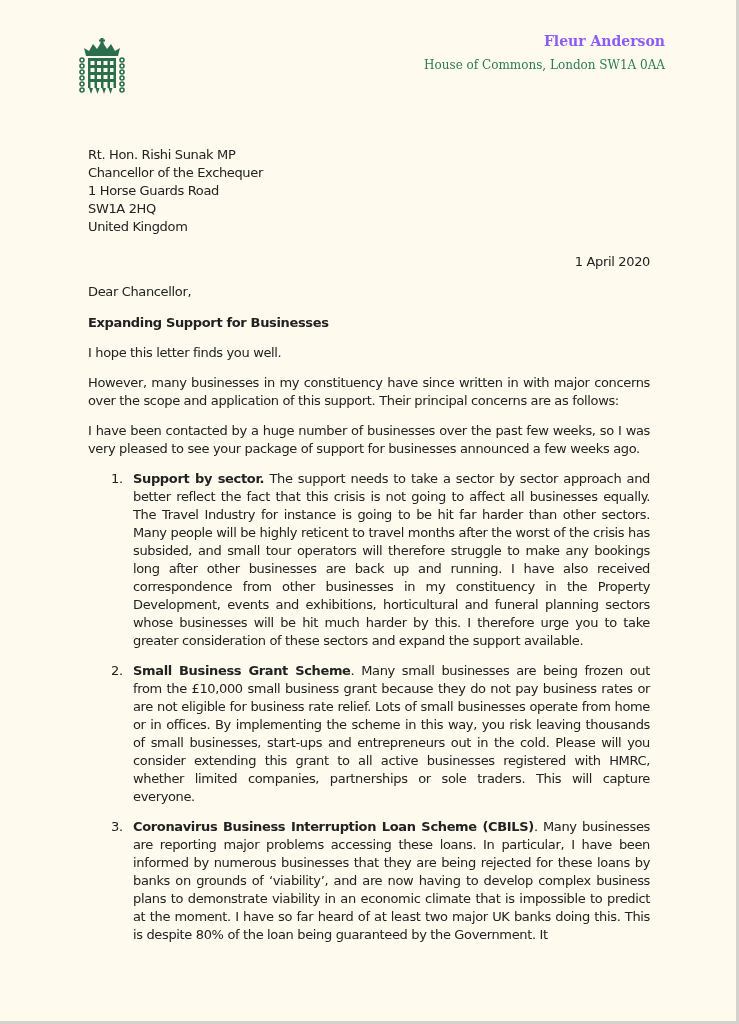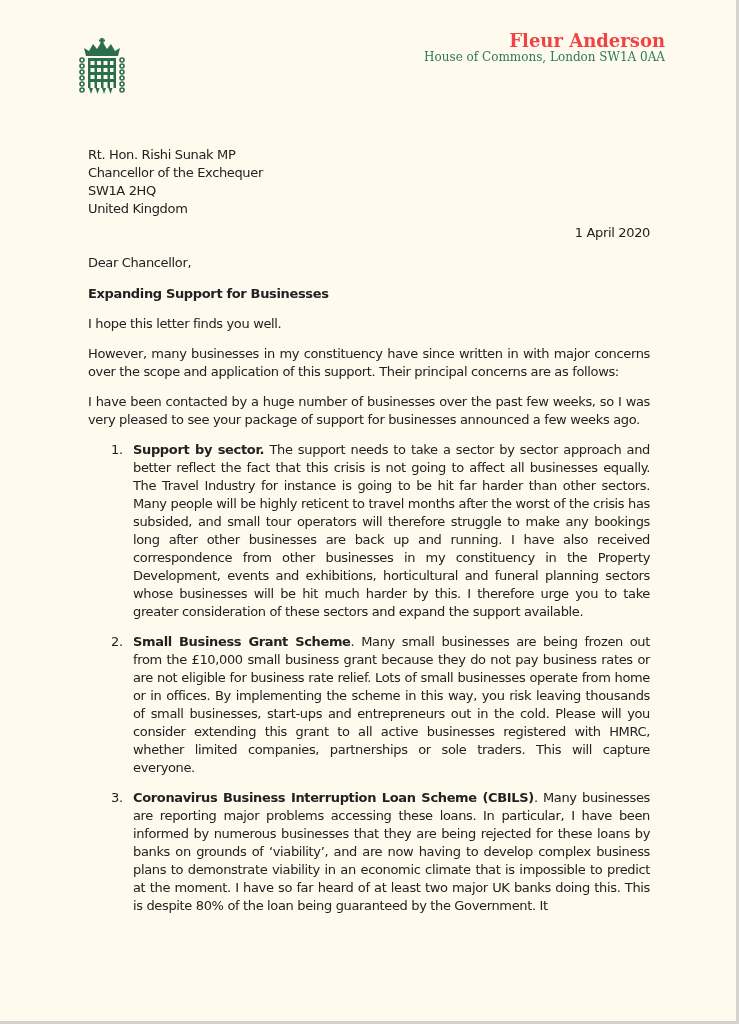--- a/index.html
+++ b/index.html
@@ -14,29 +14,29 @@
     background: #fffaee;
     color: #1e1e1e;
   }
   .logo {
     position: absolute; left: 78px; top: 38px; width: 48px; height: 60px;
   }
   .letterhead {
     position: absolute; right: 71px; top: 32px; text-align: right;
     font-family: "DejaVu Serif", serif; color: #2c7a56;
   }
-  .lh-name { font-weight: bold; font-size: 18px; line-height: 18px; color: #ef4444; }
+  .lh-name { font-weight: bold; font-size: 14px; line-height: 18px; margin-bottom: 8px; color: #8b5cf6; }
   .lh-line { font-size: 12px; line-height: 15px; margin-bottom: 9px; }
   .body-text {
     position: absolute; left: 88px; top: 146px; width: 562px;
     font-family: "DejaVu Sans", sans-serif; font-size: 13px; letter-spacing: -0.35px;
     line-height: 18px; color: #222;
   }
   .addr-line { line-height: 18px; }
-  .date { text-align: right; margin-top: 6px; }
+  .date { text-align: right; margin-top: 17px; }
   .salutation { margin-top: 12px; }
   .subject { font-weight: bold; margin-top: 13px; }
   p { margin: 0; }
   .para { margin-top: 12px; text-align: justify; }
   ol { margin: 12px 0 0 0; padding: 0; list-style: none; }
   li { position: relative; padding-left: 45px; text-align: justify; margin-bottom: 12px; }
   .num { position: absolute; left: 23px; top: 0; }
   .item-title { font-weight: bold; }
 </style>
 </head>
@@ -94,20 +94,21 @@
 
   <div class="letterhead">
     <div class="lh-name">Fleur Anderson</div>
     <div class="lh-line">House of Commons, London SW1A 0AA</div>
   </div>
 
   <div class="body-text">
     <div>
       <div class="addr-line">Rt. Hon. Rishi Sunak MP</div>
       <div class="addr-line">Chancellor of the Exchequer</div>
+      <div class="addr-line">1 Horse Guards Road</div>
       <div class="addr-line">SW1A 2HQ</div>
       <div class="addr-line">United Kingdom</div>
     </div>
 
     <div class="date">1 April 2020</div>
     <div class="salutation">Dear Chancellor,</div>
     <div class="subject">Expanding Support for Businesses</div>
 
     <p class="para">I hope this letter finds you well.</p>
     <p class="para">However, many businesses in my constituency have since written in with major concerns over the scope and application of this support. Their principal concerns are as follows:</p>

